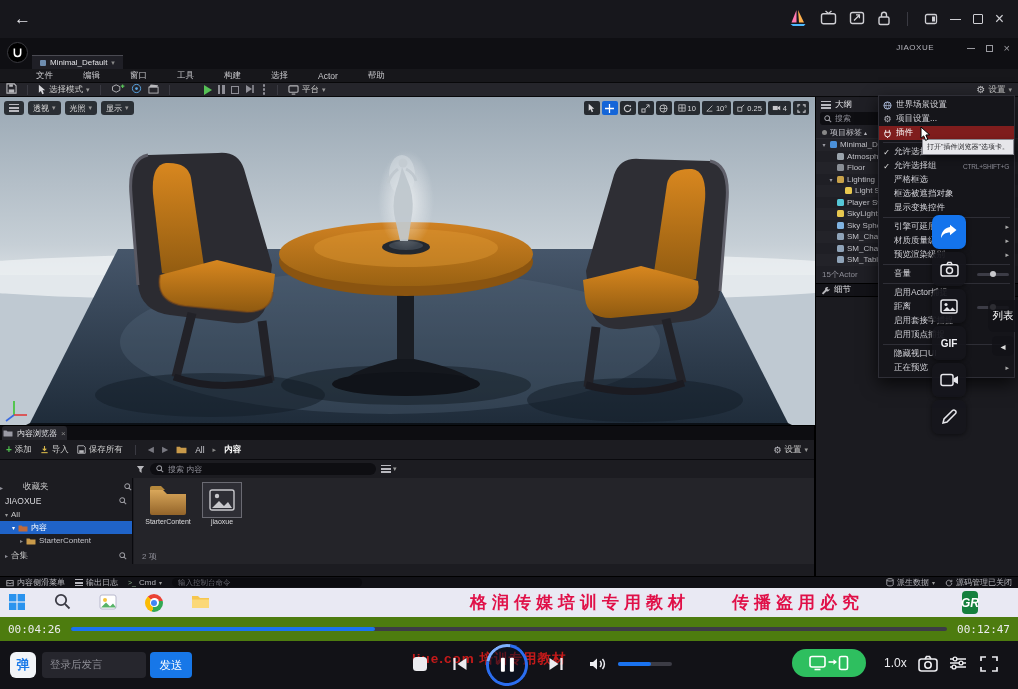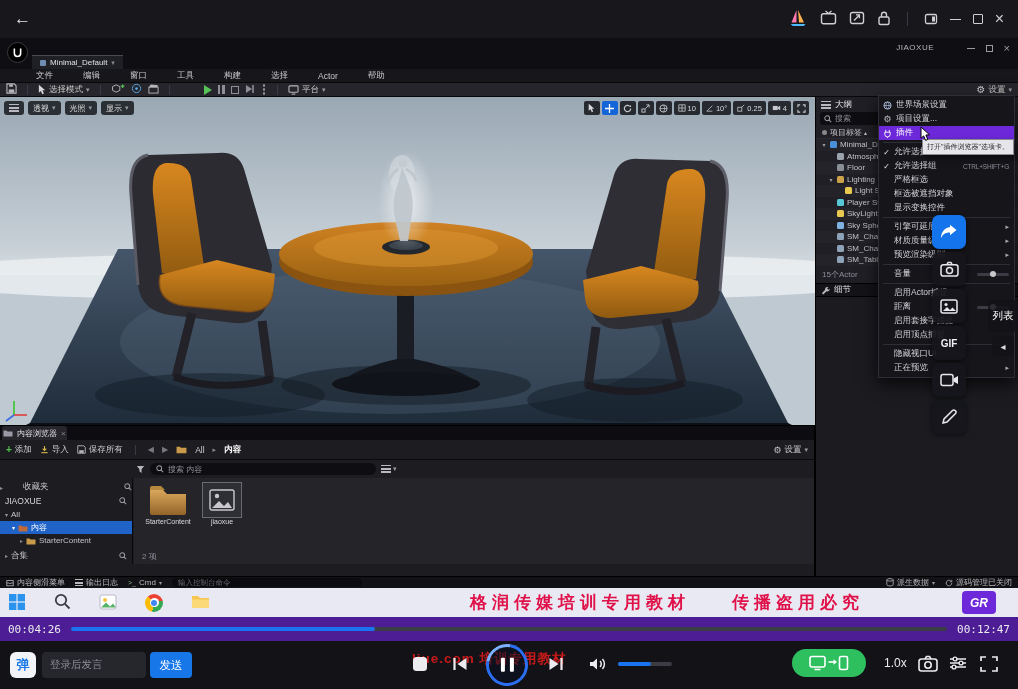--- a/index.html
+++ b/index.html
@@ -17,21 +17,21 @@
   .vtool{width:16px;height:14px;background:rgba(18,20,25,.85);border-radius:2px;display:flex;align-items:center;justify-content:center}
   .vtool.on{background:#1465d8}
   .vbadge{height:14px;padding:0 4px;background:rgba(18,20,25,.85);border-radius:2px;display:flex;align-items:center;gap:2px;font-size:7.5px;color:#d8d8dc}
   
   .orow{display:flex;align-items:center;height:11.5px;padding-left:5px;gap:3px;font-size:8px;color:#c2c2c8;white-space:nowrap;overflow:hidden}
   .orow:nth-child(odd){background:#232329}
   .oic{width:7px;height:7px;border-radius:1.5px;flex:none}
   .oarr{width:6px;font-size:6px;color:#9a9aa2;flex:none;text-align:center}
   
   .mi{height:14px;display:flex;align-items:center;font-size:8.5px;color:#d2d2d8;padding:0 5px 0 3px;gap:3px;white-space:nowrap;overflow:hidden}
-  .mi.hi{background:#6d28d9;color:#fff}
+  .mi.hi{background:#7f1d1d;color:#fff}
   .mchk{width:9px;flex:none;font-size:8px;color:#e8e8e8;text-align:center}
   .mic{width:11px;flex:none;display:flex;justify-content:center}
   .msc{margin-left:auto;font-size:6.5px;color:#8a8a94;letter-spacing:-.2px}
   .mar{margin-left:auto;font-size:7px;color:#aaa}
   .msld{margin-left:auto;width:32px;height:3px;background:#3c3c46;border-radius:2px;position:relative;flex:none}
   .msld i{position:absolute;left:40%;top:-2px;width:6px;height:6px;background:#c8c8cc;border-radius:50%}
   .mdiv{height:1px;background:#2e2e36;margin:2px 4px}
   
   .cap{width:34px;height:34px;border-radius:7px;background:rgba(22,22,28,.93);display:flex;align-items:center;justify-content:center;box-shadow:0 1px 5px rgba(0,0,0,.55);cursor:pointer}
   .cap.active{background:#1474ec}
@@ -766,24 +766,24 @@
     <span>
       <svg width="19" height="16" viewBox="0 0 19 16">
           <path d="M1 2h6l2 2h9v10H1z" fill="#f6c64e"></path>
           <path d="M1 5.5h17V14H1z" fill="#fbd878"></path>
         </svg>
     </span>
     <div class="abs flex" style="left:470px;top:3px;gap:42px;color:#e01048;font-weight:bold;font-size:17px;letter-spacing:5px">
       <span>格润传媒培训专用教材</span>
       <span>传播盗用必究</span>
     </div>
-    <div class="abs" style="left:962px;top:3px;width:34px;height:23px;background:#6d28d9;border-radius:4px;color:#fff;font-weight:bold;font-size:12px;font-style:italic;display:flex;align-items:center;justify-content:center">GR</div>
+    <div class="abs" style="left:962px;top:3px;width:16px;height:23px;background:#15803d;border-radius:4px;color:#fff;font-weight:bold;font-size:12px;font-style:italic;display:flex;align-items:center;justify-content:center">GR</div>
   </div>
 
-  <div class="abs flex" style="left:0;top:617px;width:1018px;height:24px;background:#4c1d95;padding:0 8px;gap:10px">
+  <div class="abs flex" style="left:0;top:617px;width:1018px;height:24px;background:#4d7c0f;padding:0 8px;gap:10px">
     <span style="color:#ececf0;font-size:11px;font-family:'DejaVu Sans Mono',monospace">00:04:26</span>
     <div style="flex:1;height:4px;background:#3c3c45;border-radius:2px;position:relative">
       <div style="position: absolute; left: 0px; top: 0px; height: 100%; width: 34.7%; background: rgb(26, 115, 240); border-radius: 2px;"></div>
     </div>
     <span style="color:#ececf0;font-size:11px;font-family:'DejaVu Sans Mono',monospace">00:12:47</span>
   </div>
 
   <div class="abs" style="left:0;top:641px;width:1018px;height:48px;background:#121217">
     <div class="abs" style="left:412px;top:9px;font-size:13.5px;font-weight:bold;color:#c41a1a;z-index:1;letter-spacing:1px">liue.com 培训专用教材</div>
 

